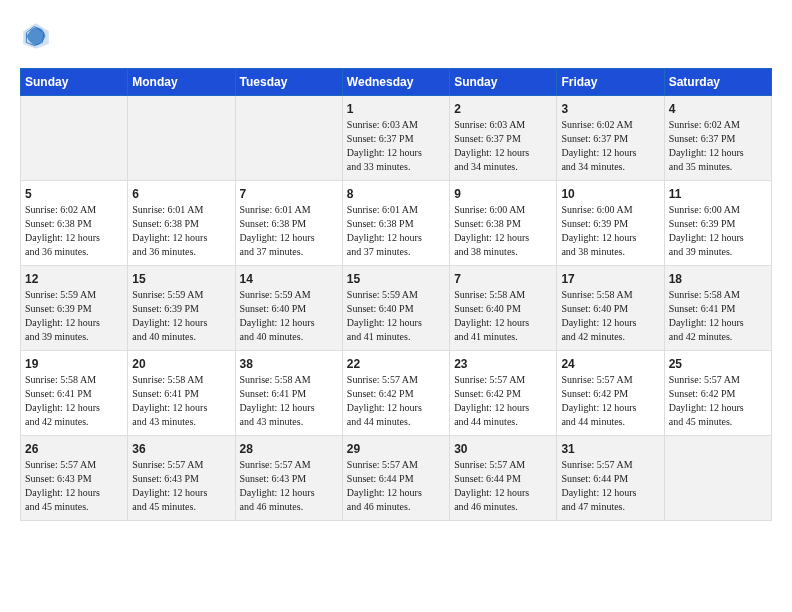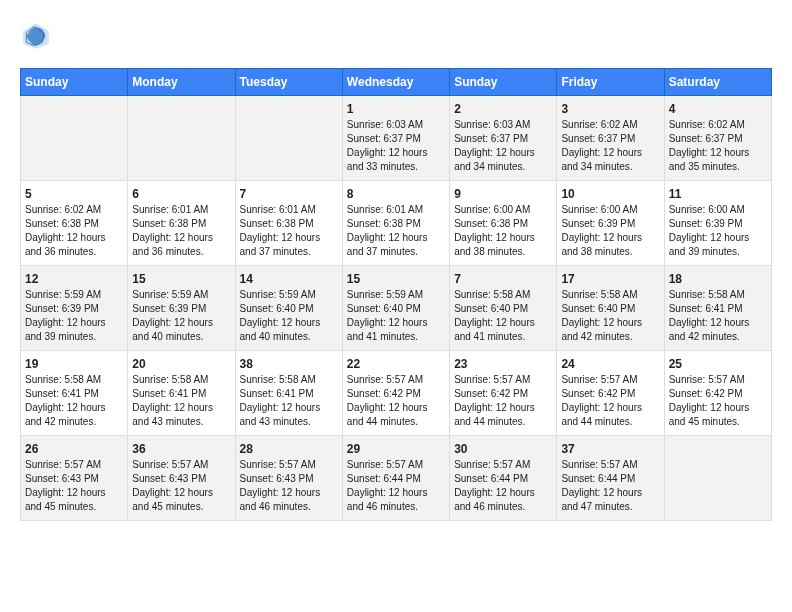--- a/index.html
+++ b/index.html
@@ -36,21 +36,21 @@
     .location {
       font-size: 16px;
       color: #555;
     }
     table {
       width: 100%;
       border-collapse: collapse;
       table-layout: fixed;
     }
     thead tr {
-      background-color: #3b82f6;
+      background-color: #1d4ed8;
     }
     thead th {
       color: #fff;
       font-size: 12px;
       font-weight: bold;
       padding: 6px 4px;
       text-align: left;
       border: 1px solid #1a6bbf;
     }
     tbody tr {
@@ -71,20 +71,21 @@
       background-color: #fff;
     }
     .day-number {
       font-weight: bold;
       font-size: 12px;
       margin-bottom: 2px;
     }
     .day-info {
       font-size: 10px;
       line-height: 1.4;
+      font-family: Liberation Serif, serif;
     }
   </style>
 </head>
 <body>
 
 <div class="header">
   <div class="logo">
     <svg class="logo-icon" viewBox="0 0 40 40">
       <polygon points="20,4 36,14 36,30 20,36 4,30 4,14" fill="#1a6bbf" opacity="0.2"></polygon>
       <path d="M18 8 L30 16 L28 28 L18 32 L8 28 L8 16 Z" fill="none" stroke="#1a6bbf" stroke-width="1"></path>
@@ -330,21 +331,21 @@
 and 46 minutes.</div>
         </td>
         <td>
           <div class="day-number">30</div>
           <div class="day-info" style="white-space: pre-line;">Sunrise: 5:57 AM
 Sunset: 6:44 PM
 Daylight: 12 hours
 and 46 minutes.</div>
         </td>
         <td>
-          <div class="day-number">37</div>
+          <div class="day-number">31</div>
           <div class="day-info" style="white-space: pre-line;">Sunrise: 5:57 AM
 Sunset: 6:44 PM
 Daylight: 12 hours
 and 47 minutes.</div>
         </td>
         <td></td>
       </tr>
     </tbody>
 </table>
 

